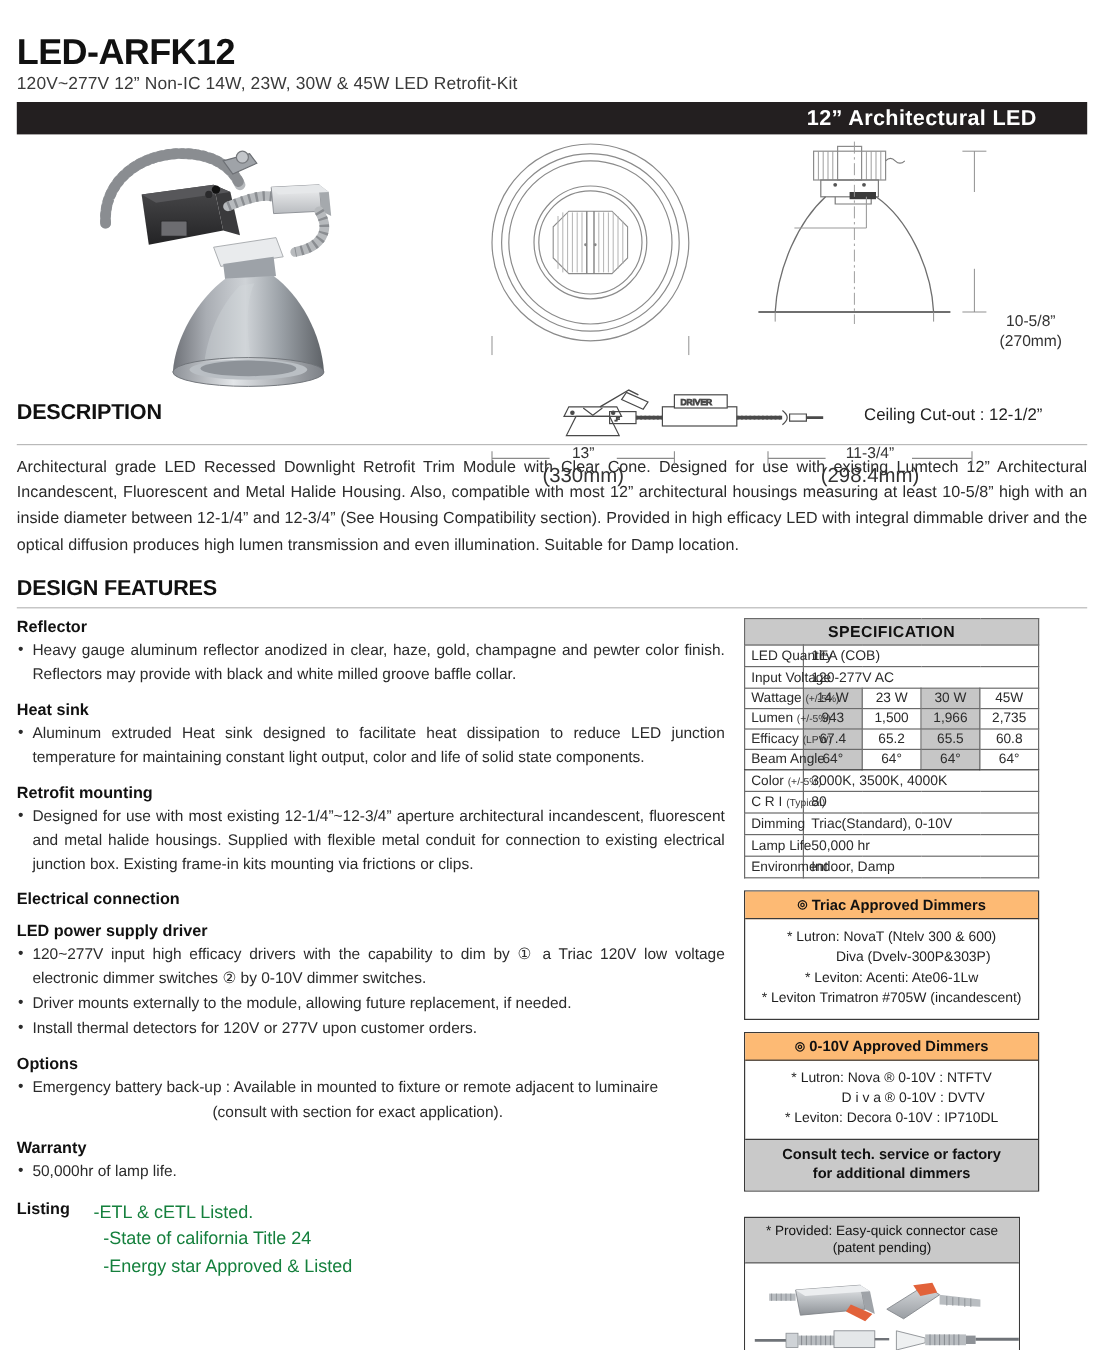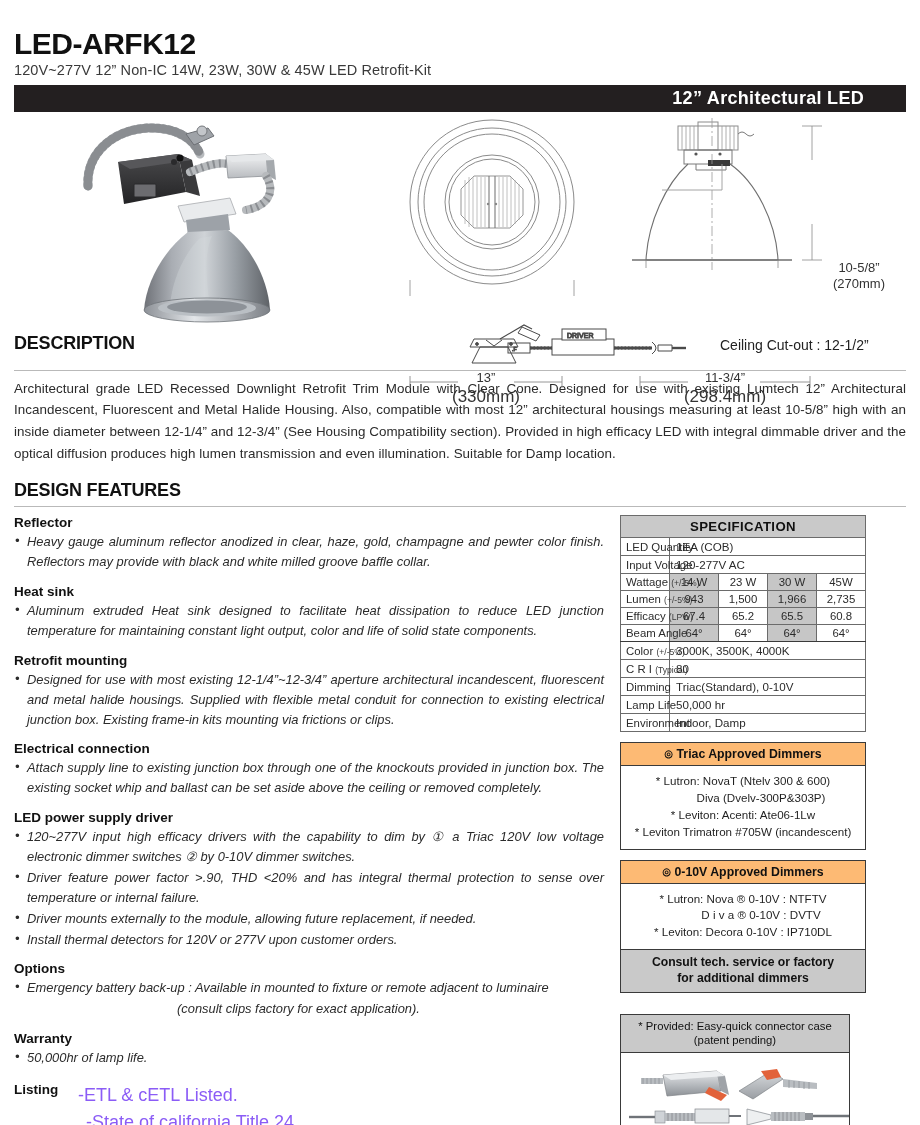--- a/index.html
+++ b/index.html
@@ -98,34 +98,33 @@
   .feat-title { font-size: 13.5px; font-weight: bold; color: #111; margin-bottom: 2px; }
   .feat-list { margin: 0; padding: 0; list-style: none; }
   .feat-list li {
     font-size: 12.9px;
     line-height: 1.54;
     color: #2b2b2b;
     padding-left: 13px;
     position: relative;
     text-align: justify;
     margin-bottom: 1px;
-    font-style: italic;
   }
   .feat-list li::before {
     content: "\2022";
     position: absolute; left: 1px; top: -1px;
     font-size: 13px; color: #2b2b2b;
   }
   .feat-list li.nobullet { padding-left: 13px; text-align: left; }
   .feat-list li.nobullet::before { content: ""; }
   .indent-line { display: block; padding-left: 150px; }
 
   .listing-row { display: flex; margin-top: 14px; }
   .listing-label { font-size: 13.5px; font-weight: bold; color: #111; width: 64px; flex: none; }
-  .listing-items { font-size: 18px; line-height: 1.52; color: #8b5cf6; }
+  .listing-items { font-size: 15px; line-height: 1.52; color: #15803d; }
 
   
   .spec-table {
     width: 246px;
     border-collapse: collapse;
     border: 1.4px solid #3a3a3a;
     table-layout: fixed;
   }
   .spec-table td, .spec-table th { border: 1px solid #6b6b6b; }
   .spec-title {
@@ -467,41 +466,37 @@
 
       <div class="feat-group">
         <div class="feat-title">Retrofit mounting</div>
         <ul class="feat-list">
           <li>Designed for use with most existing 12-1/4”~12-3/4” aperture architectural incandescent, fluorescent and metal halide housings. Supplied with flexible metal conduit for connection to existing electrical junction box. Existing frame-in kits mounting via frictions or clips.</li>
         </ul>
       </div>
 
       <div class="feat-group">
         <div class="feat-title">Electrical connection</div>
-        <ul class="feat-list">
-          <li>Attach supply line to existing junction box through one of the knockouts provided in junction box. The existing socket whip and ballast can be set aside above the ceiling or removed completely.</li>
-        </ul>
       </div>
 
       <div class="feat-group">
         <div class="feat-title">LED power supply driver</div>
         <ul class="feat-list">
           <li>120~277V input high efficacy drivers with the capability to dim by ① a Triac 120V low voltage electronic dimmer switches  ② by 0-10V dimmer switches.</li>
-          <li>Driver feature power factor &gt;.90, THD &lt;20% and has integral thermal protection to sense over temperature or internal failure.</li>
           <li>Driver mounts externally to the module, allowing future replacement, if needed.</li>
           <li>Install thermal detectors for 120V or 277V upon customer orders.</li>
         </ul>
       </div>
 
       <div class="feat-group">
         <div class="feat-title">Options</div>
         <ul class="feat-list">
           <li>Emergency battery back-up : Available in mounted to fixture or remote adjacent to luminaire</li>
           <li class="nobullet">
-            <span class="indent-line">(consult clips factory for exact application).</span>
+            <span class="indent-line">(consult with section for exact application).</span>
           </li>
         </ul>
       </div>
 
       <div class="feat-group">
         <div class="feat-title">Warranty</div>
         <ul class="feat-list">
           <li>50,000hr of lamp life.</li>
         </ul>
       </div>

